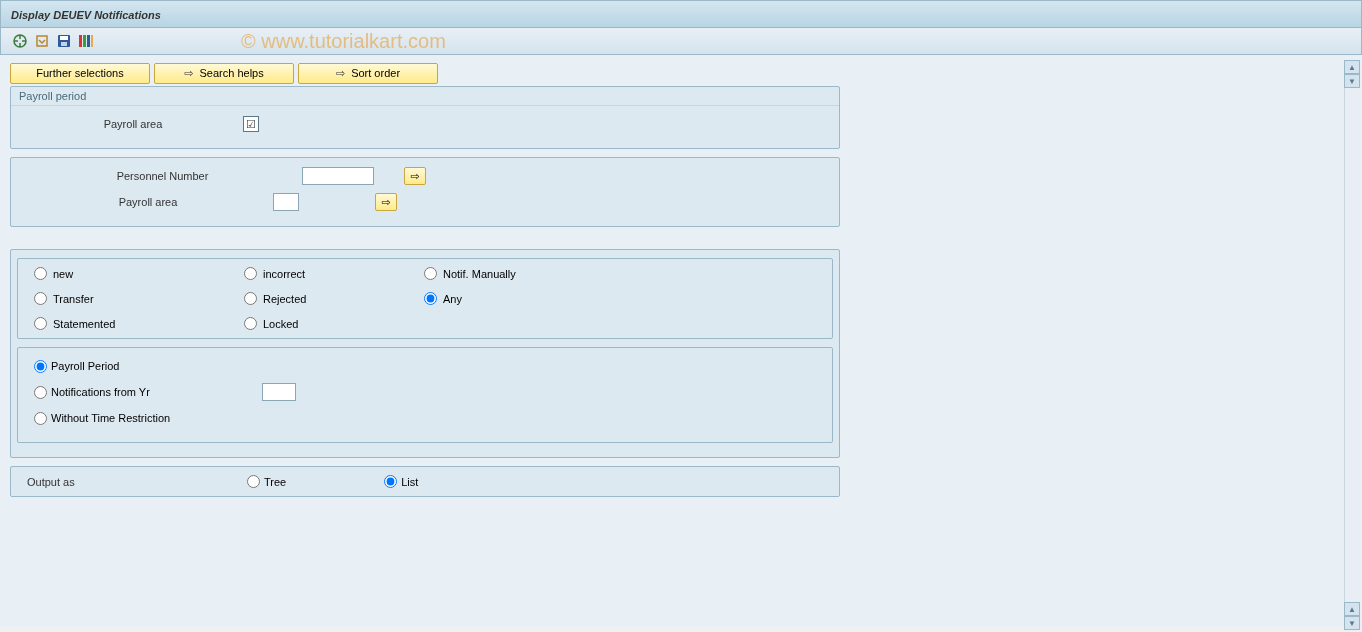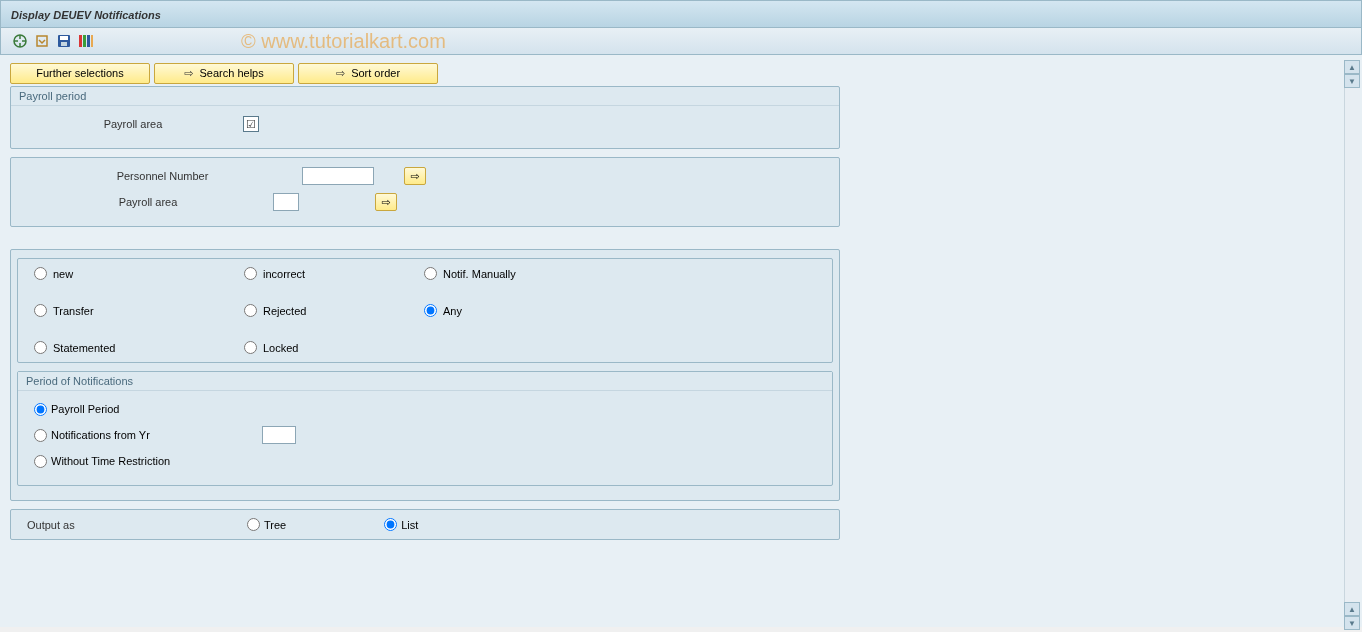--- a/index.html
+++ b/index.html
@@ -98,21 +98,21 @@
     }
     
     .checkbox-icon {
       width: 16px; height: 16px;
       border: 1px solid #5a7a8c;
       background: #fff;
       display: inline-flex; align-items: center; justify-content: center;
       color: #333;
     }
     
-    .status-grid { display: grid; grid-template-columns: 210px 180px 200px; row-gap: 24px; }
+    .status-grid { display: grid; grid-template-columns: 210px 180px 200px; row-gap: 12px; }
     .status-cell { display: flex; align-items: center; gap: 6px; }
     
     .scroll-track {
       position: absolute; right: 2px; top: 60px; bottom: 2px; width: 16px;
       background: #e8eef3; border-left: 1px solid #c9d6de;
     }
     .scroll-arrows { position: absolute; right: 2px; width: 16px; height: 14px; background: #d4e3ed; border: 1px solid #9ab8c7; display:flex; align-items:center; justify-content:center; font-size:8px; color:#5a7a8c; cursor:pointer;}
     .scroll-up-top { top: 60px; }
     .scroll-down-top { top: 74px; }
     .scroll-up-bot { bottom: 16px; }
@@ -246,21 +246,20 @@
             </div>
           <div class="status-cell">
               <input type="radio" name="ns" style="">
               <span>Locked</span>
             </div>
         </div>
       </div>
     </div>
 
     <div class="nested-group">
-      <div class="group-title">Period of Notifications</div>
       <div class="group-body">
         <div class="field-row">
           <div class="radio-wrap" style="width:220px;">
             <input type="radio" name="pn" checked="" style="">
             <span class="radio-label">Payroll Period</span>
           </div>
         </div>
         <div class="field-row">
           <div class="radio-wrap" style="width:220px;">
             <input type="radio" name="pn" style="">

